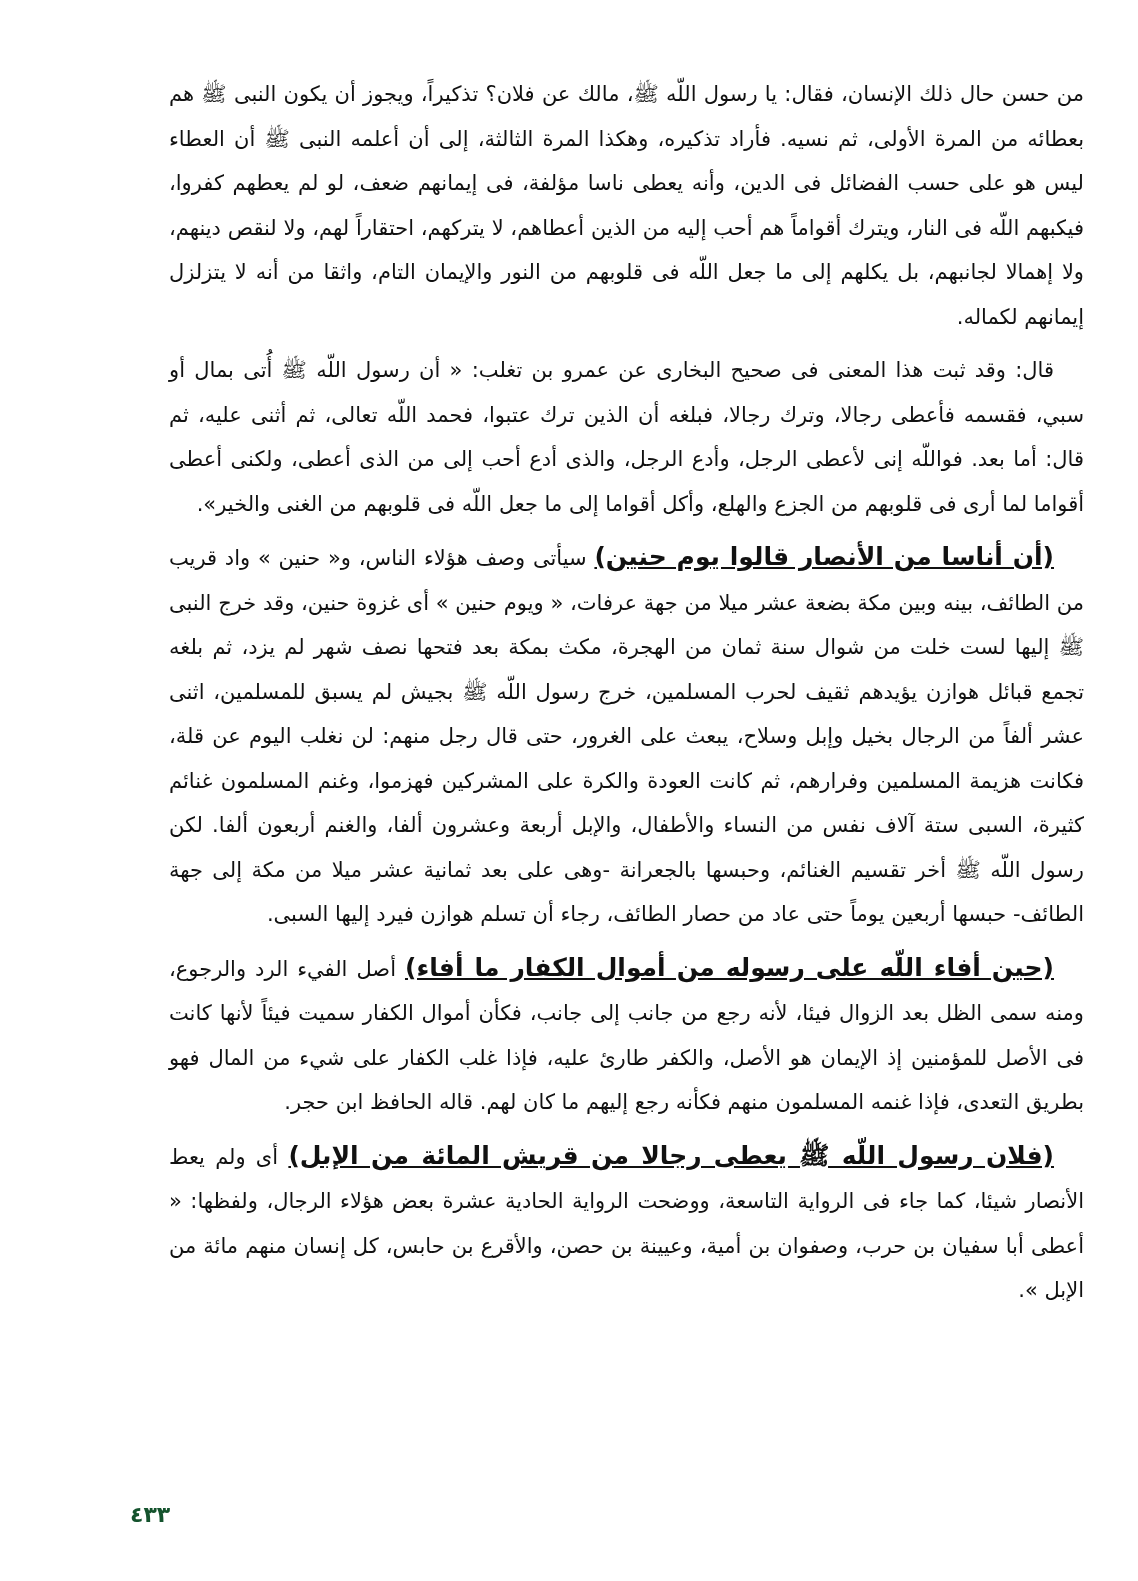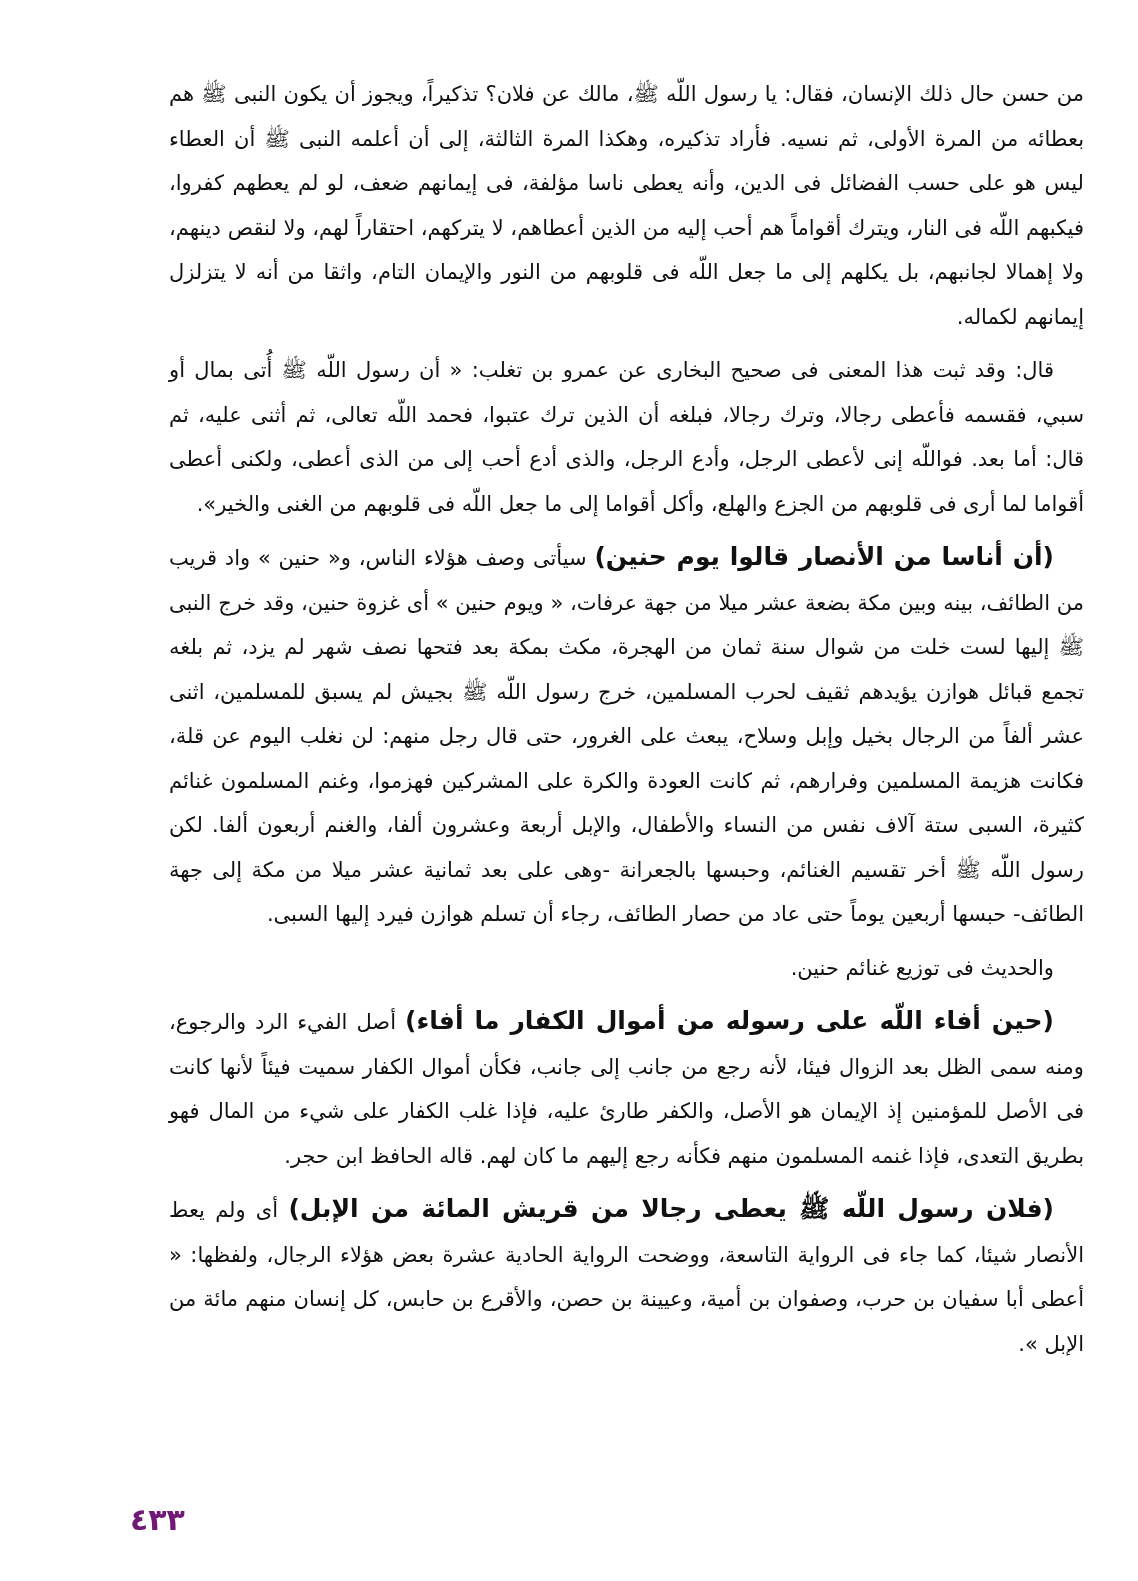--- a/index.html
+++ b/index.html
@@ -29,49 +29,47 @@
       text-align: justify;
       text-align-last: right;
       margin: 0;
       font-weight: 500;
     }
     .para + .para { margin-top: 9px; }
     .indent { text-indent: 30px; }
     .heading {
       font-weight: bold;
       font-size: 25px;
+      text-decoration: underline;
     }
     .short { text-align: right; }
     .page-number {
       position: absolute;
       left: 130px;
       top: 1502px;
-      font-size: 30px;
+      font-size: 22px;
       font-weight: bold;
       direction: rtl;
       font-family: "DejaVu Sans", sans-serif;
-      color: #701a75;
+      color: #14532d;
     }
   </style>
 </head>
 <body>
 
 <div class="page">
   <p class="para">
     <span>من حسن حال ذلك الإنسان، فقال: يا رسول اللّه ﷺ، مالك عن فلان؟ تذكيراً، ويجوز أن يكون النبى ﷺ هم بعطائه من المرة الأولى، ثم نسيه. فأراد تذكيره، وهكذا المرة الثالثة، إلى أن أعلمه النبى ﷺ أن العطاء ليس هو على حسب الفضائل فى الدين، وأنه يعطى ناسا مؤلفة، فى إيمانهم ضعف، لو لم يعطهم كفروا، فيكبهم اللّه فى النار، ويترك أقواماً هم أحب إليه من الذين أعطاهم، لا يتركهم، احتقاراً لهم، ولا لنقص دينهم، ولا إهمالا لجانبهم، بل يكلهم إلى ما جعل اللّه فى قلوبهم من النور والإيمان التام، واثقا من أنه لا يتزلزل إيمانهم لكماله.</span>
   </p>
   <p class="para indent">
     <span>قال: وقد ثبت هذا المعنى فى صحيح البخارى عن عمرو بن تغلب: « أن رسول اللّه ﷺ أُتى بمال أو سبي، فقسمه فأعطى رجالا، وترك رجالا، فبلغه أن الذين ترك عتبوا، فحمد اللّه تعالى، ثم أثنى عليه، ثم قال: أما بعد. فواللّه إنى لأعطى الرجل، وأدع الرجل، والذى أدع أحب إلى من الذى أعطى، ولكنى أعطى أقواما لما أرى فى قلوبهم من الجزع والهلع، وأكل أقواما إلى ما جعل اللّه فى قلوبهم من الغنى والخير».</span>
   </p>
   <p class="para indent">
     <span class="heading">(أن أناسا من الأنصار قالوا يوم حنين)</span><span> سيأتى وصف هؤلاء الناس، و« حنين » واد قريب من الطائف، بينه وبين مكة بضعة عشر ميلا من جهة عرفات، « ويوم حنين » أى غزوة حنين، وقد خرج النبى ﷺ إليها لست خلت من شوال سنة ثمان من الهجرة، مكث بمكة بعد فتحها نصف شهر لم يزد، ثم بلغه تجمع قبائل هوازن يؤيدهم ثقيف لحرب المسلمين، خرج رسول اللّه ﷺ بجيش لم يسبق للمسلمين، اثنى عشر ألفاً من الرجال بخيل وإبل وسلاح، يبعث على الغرور، حتى قال رجل منهم: لن نغلب اليوم عن قلة، فكانت هزيمة المسلمين وفرارهم، ثم كانت العودة والكرة على المشركين فهزموا، وغنم المسلمون غنائم كثيرة، السبى ستة آلاف نفس من النساء والأطفال، والإبل أربعة وعشرون ألفا، والغنم أربعون ألفا. لكن رسول اللّه ﷺ أخر تقسيم الغنائم، وحبسها بالجعرانة -وهى على بعد ثمانية عشر ميلا من مكة إلى جهة الطائف- حبسها أربعين يوماً حتى عاد من حصار الطائف، رجاء أن تسلم هوازن فيرد إليها السبى.</span>
   </p>
-  <p class="para indent short">
-    <span>والحديث فى توزيع غنائم حنين.</span>
-  </p>
   <p class="para indent">
     <span class="heading">(حين أفاء اللّه على رسوله من أموال الكفار ما أفاء)</span><span> أصل الفيء الرد والرجوع، ومنه سمى الظل بعد الزوال فيئا، لأنه رجع من جانب إلى جانب، فكأن أموال الكفار سميت فيئاً لأنها كانت فى الأصل للمؤمنين إذ الإيمان هو الأصل، والكفر طارئ عليه، فإذا غلب الكفار على شيء من المال فهو بطريق التعدى، فإذا غنمه المسلمون منهم فكأنه رجع إليهم ما كان لهم. قاله الحافظ ابن حجر.</span>
   </p>
   <p class="para indent">
     <span class="heading">(فلان رسول اللّه ﷺ يعطى رجالا من قريش المائة من الإبل)</span><span> أى ولم يعط الأنصار شيئا، كما جاء فى الرواية التاسعة، ووضحت الرواية الحادية عشرة بعض هؤلاء الرجال، ولفظها: « أعطى أبا سفيان بن حرب، وصفوان بن أمية، وعيينة بن حصن، والأقرع بن حابس، كل إنسان منهم مائة من الإبل ».</span>
   </p>
 </div>
 
 <div class="page-number">٤٣٣</div>
 

